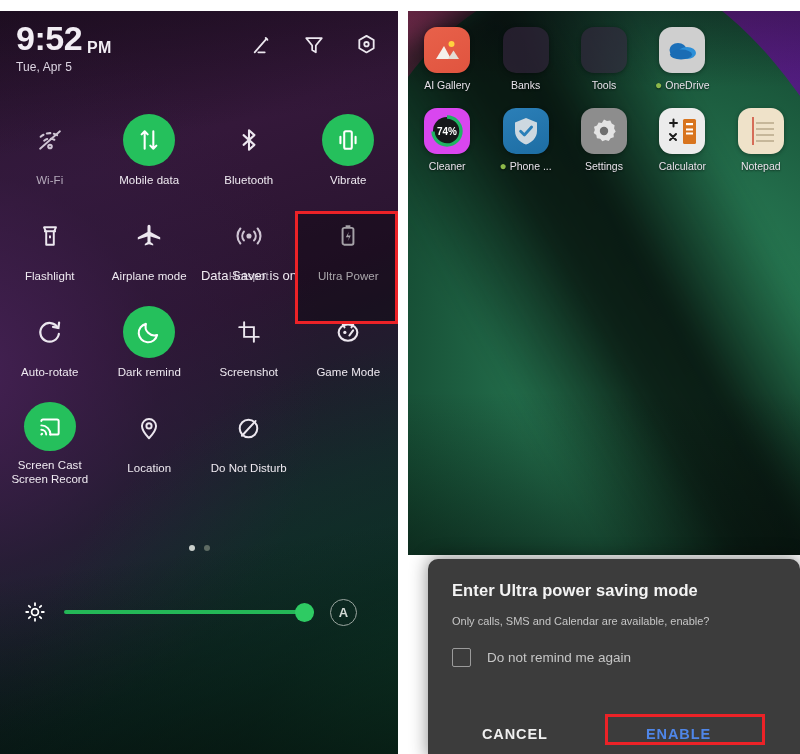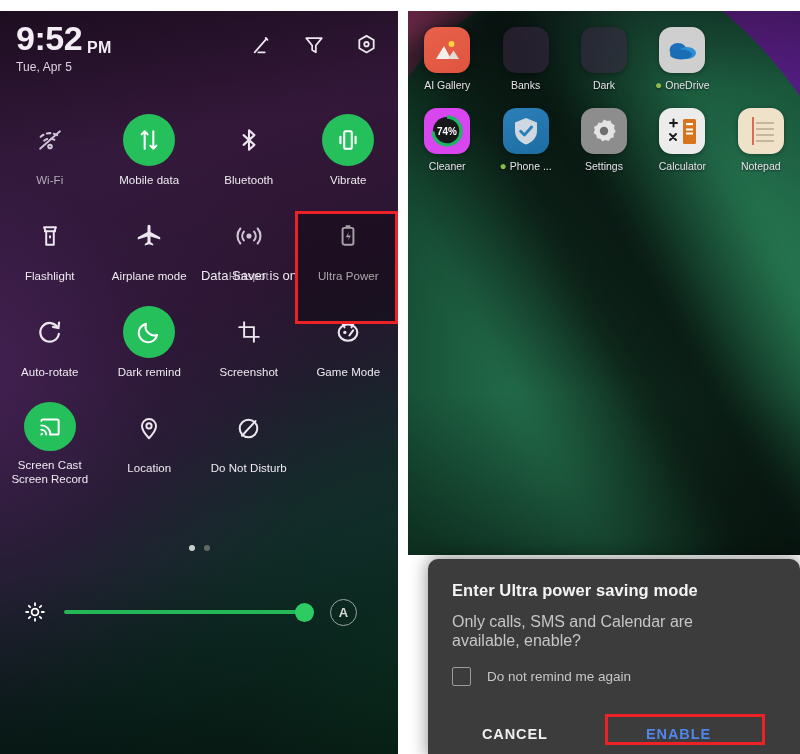--- a/index.html
+++ b/index.html
@@ -137,21 +137,21 @@
   .folder i { display: block; border-radius: 4px; }
 
   
   #dialog {
     position: absolute; left: 428px; top: 548px; width: 372px; height: 202px;
     background: #3c3c3c; border-radius: 10px 10px 4px 4px;
     box-shadow: 0 -2px 18px rgba(0,0,0,0.45);
     overflow: hidden;
   }
   .dlg-title { margin: 22px 24px 0 24px; font-size: 16.5px; font-weight: bold; color: #f4f4f4; letter-spacing: 0.1px; }
-  .dlg-body { margin: 12px 24px 0 24px; font-size: 16px; color: #c6c6c6; line-height: 19px; max-width: 310px; }
+  .dlg-body { margin: 12px 24px 0 24px; font-size: 11px; color: #c6c6c6; line-height: 19px; max-width: 310px; }
   .dlg-check { margin: 17px 0 0 24px; display: flex; align-items: center; gap: 16px; }
   .checkbox { width: 19px; height: 19px; border: 1.8px solid #9b9b9b; border-radius: 2px; }
   .dlg-check-label { font-size: 13.5px; color: #c6c6c6; }
   .dlg-actions { position: absolute; left: 0; bottom: 0; width: 372px; height: 54px;
     display: flex; align-items: center; }
   .dlg-btn { font-size: 14.5px; font-weight: bold; letter-spacing: 0.9px; }
   #cancel-btn { position: absolute; left: 54px; color: #efefef; }
   #enable-btn { position: absolute; left: 218px; color: #4f86e8; }
   #enable-highlight {
     position: absolute; left: 605px; top: 703px; width: 160px; height: 31px;
@@ -425,21 +425,21 @@
           <span class="app-label">Banks</span>
         </div>
 
         <div class="app-cell">
           <span class="app-icon folder">
             <i style="background:#d9e6ee;"></i>
               <i style="background:#2a7fd4;"></i>
             <i style="background:#3fa35b;"></i>
               <i style="background:#e8b33a;"></i>
           </span>
-          <span class="app-label">Dark</span>
+          <span class="app-label">Tools</span>
         </div>
 
 
         <div class="app-cell">
           <span class="app-icon" style="background:#cfcfcf;">
             <svg width="34" height="26" viewBox="0 0 34 26">
               <ellipse cx="13" cy="13" rx="8.5" ry="7" fill="#1c6fb8"></ellipse>
               <ellipse cx="22" cy="16" rx="9" ry="6" fill="#2c8fd8"></ellipse>
               <ellipse cx="16" cy="17.5" rx="11" ry="5" fill="#1a6cb4"></ellipse>
             </svg>

